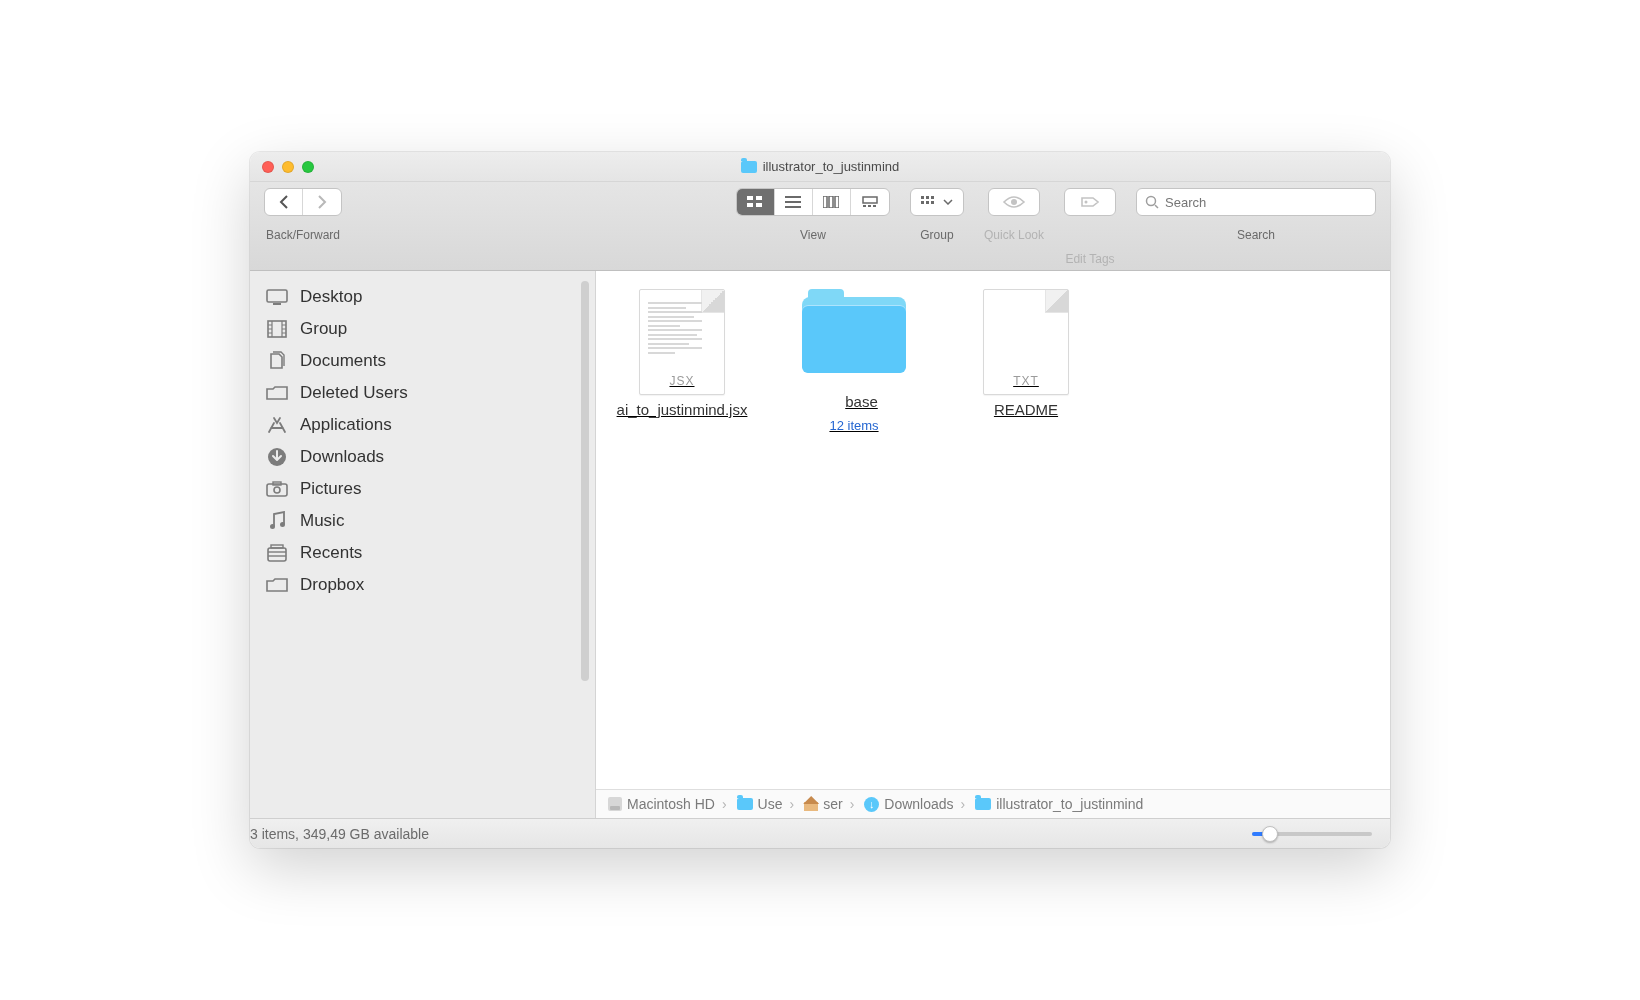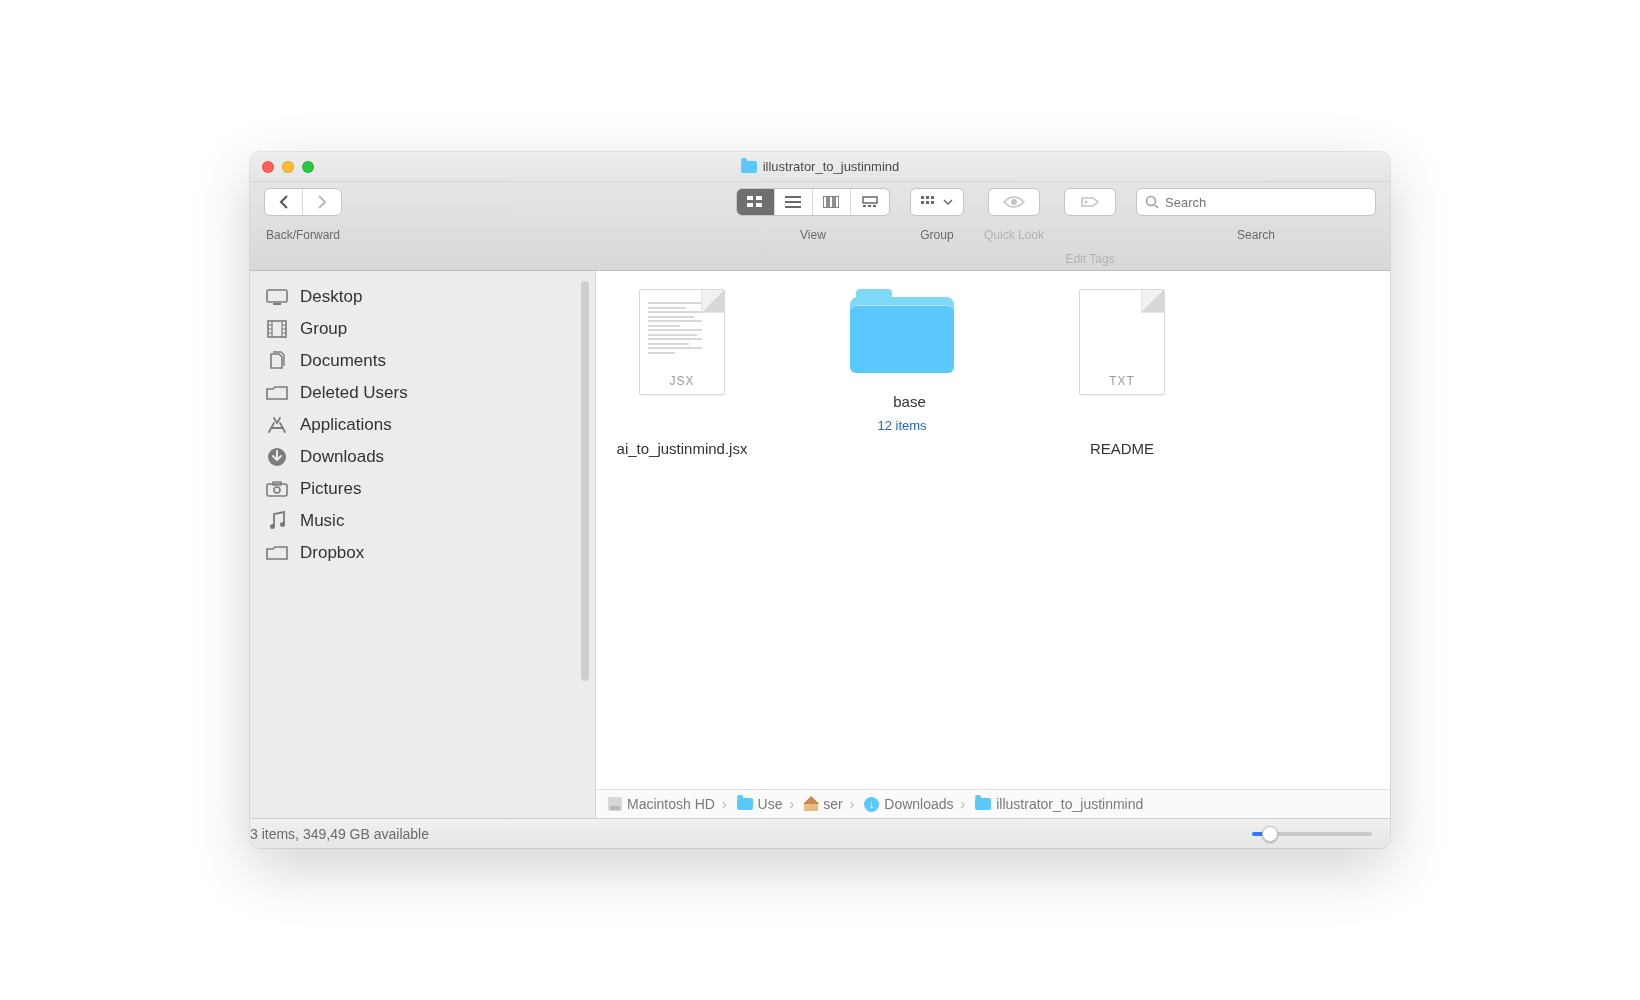--- a/index.html
+++ b/index.html
@@ -85,24 +85,24 @@
   .sidebar-heading { font-size:12px; color:#8a8a8a; padding: 2px 16px 6px; }
   .side-item {
     display:flex; align-items:center; gap:12px; padding:6px 16px; font-size:17px; color:#333;
   }
   .side-icon { width:22px; height:18px; display:flex; align-items:center; justify-content:center; color:#7c7c7c;}
   .scrollbar {
     position:absolute; right:6px; top:10px; width:8px; height:400px; background:#cfcfcf; border-radius:4px;
   }
   .content { flex:1; display:flex; flex-direction:column; min-width:0;}
   .file-grid {
-    flex:1; padding: 18px 16px; display:flex; gap:80px; align-items:flex-start;
+    flex:1; padding: 18px 16px; display:flex; gap:32px; align-items:flex-start;text-decoration:underline;
   }
   .file-item { width:140px; display:flex; flex-direction:column; align-items:center; text-align:center; gap:6px;}
-  .file-name { font-size:15px; color:#333; line-height:1.25; word-break:break-word;margin-top:39px;}
+  .file-name { font-size:15px; color:#333; line-height:1.25; word-break:break-word;}
   .file-sub { font-size:13px; color:#2466d1;}
   .doc-icon {
     width:86px; height:106px; background:#fff; border:1px solid #d9d9d9; border-radius:2px;
     position:relative; box-shadow:0 1px 1px rgba(0,0,0,0.05);
     display:flex; align-items:flex-end; justify-content:center; padding-bottom:6px;
     font-size:12px; color:#9b9b9b; letter-spacing:1px;
   }
   .doc-icon::before{
     content:""; position:absolute; top:0; right:0; width:22px; height:22px;
     background:linear-gradient(135deg,#f1f1f1 50%, #d8d8d8 50%);
@@ -343,20 +343,31 @@
         <span class="side-icon">
           <svg width="18" height="20" viewBox="0 0 18 20">
               <path d="M6 15 V3 l10 -2 v12" fill="none" stroke="#7c7c7c" stroke-width="1.8"></path>
               <circle cx="4.5" cy="15.5" r="2.5" fill="#7c7c7c"></circle>
               <circle cx="14.5" cy="13.5" r="2.5" fill="#7c7c7c"></circle>
             </svg>
         </span>
         <span>Music</span>
       </div>
 
+      <div class="side-item">
+        <span class="side-icon">
+          <svg width="20" height="18" viewBox="0 0 20 18">
+              <rect x="1" y="4" width="18" height="13" rx="2" fill="none" stroke="#7c7c7c" stroke-width="1.6"></rect>
+              <line x1="1" y1="8" x2="19" y2="8" stroke="#7c7c7c" stroke-width="1.4"></line>
+              <line x1="1" y1="12" x2="19" y2="12" stroke="#7c7c7c" stroke-width="1.4"></line>
+              <rect x="4" y="1" width="12" height="3" fill="none" stroke="#7c7c7c" stroke-width="1.4"></rect>
+            </svg>
+        </span>
+        <span>Recents</span>
+      </div>
 
       <div class="side-item">
         <span class="side-icon">
           <svg width="22" height="16" viewBox="0 0 22 16">
               <path d="M1 4 h6 l2 -2 h12 v12 h-20 z" fill="none" stroke="#7c7c7c" stroke-width="1.6"></path>
             </svg>
         </span>
         <span>Dropbox</span>
       </div>
 

